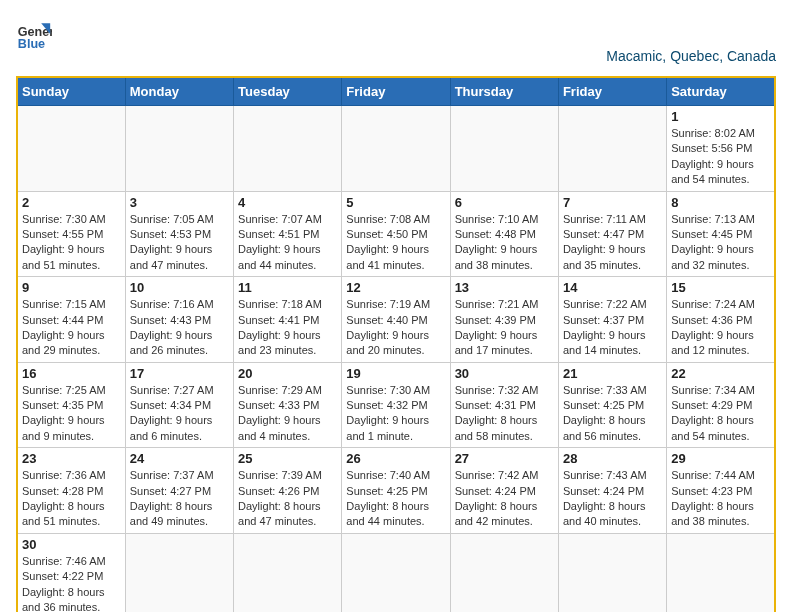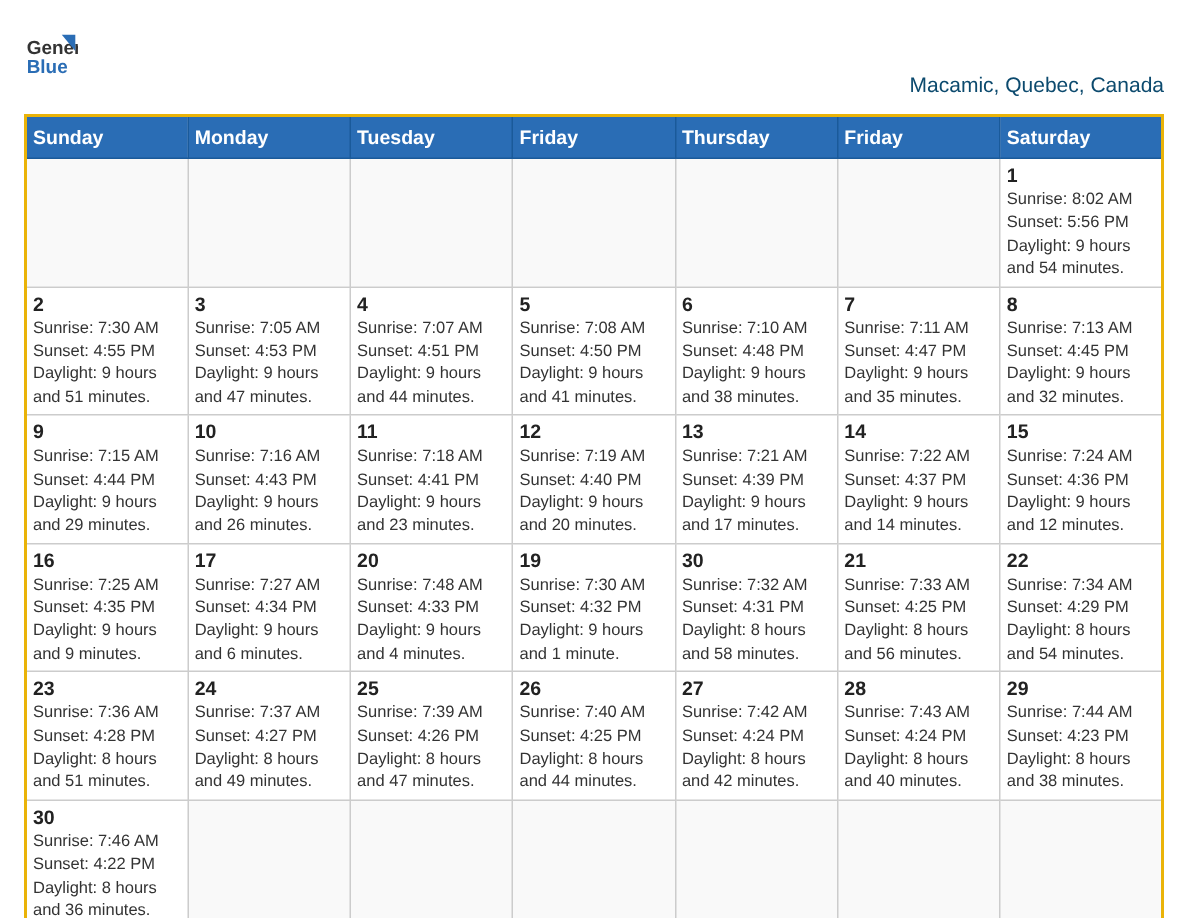--- a/index.html
+++ b/index.html
@@ -220,21 +220,21 @@
 Daylight: 9 hours and 9 minutes.</div>
         </td>
         <td>
           <span class="day-number">17</span>
           <div class="day-info">Sunrise: 7:27 AM
 Sunset: 4:34 PM
 Daylight: 9 hours and 6 minutes.</div>
         </td>
         <td>
           <span class="day-number">20</span>
-          <div class="day-info">Sunrise: 7:48 AM
+          <div class="day-info">Sunrise: 7:29 AM
 Sunset: 4:33 PM
 Daylight: 9 hours and 4 minutes.</div>
         </td>
         <td>
           <span class="day-number">19</span>
           <div class="day-info">Sunrise: 7:30 AM
 Sunset: 4:32 PM
 Daylight: 9 hours and 1 minute.</div>
         </td>
         <td>

